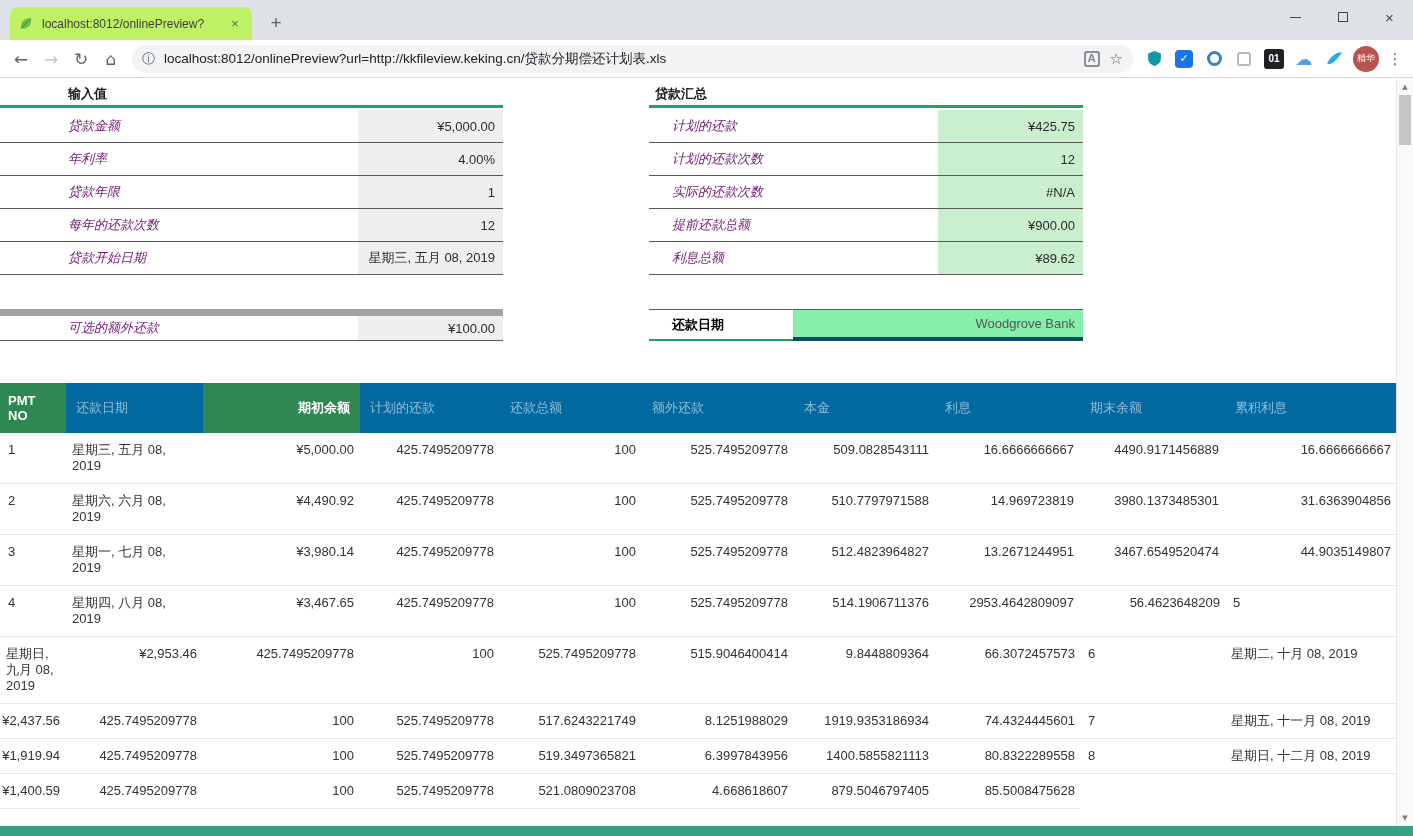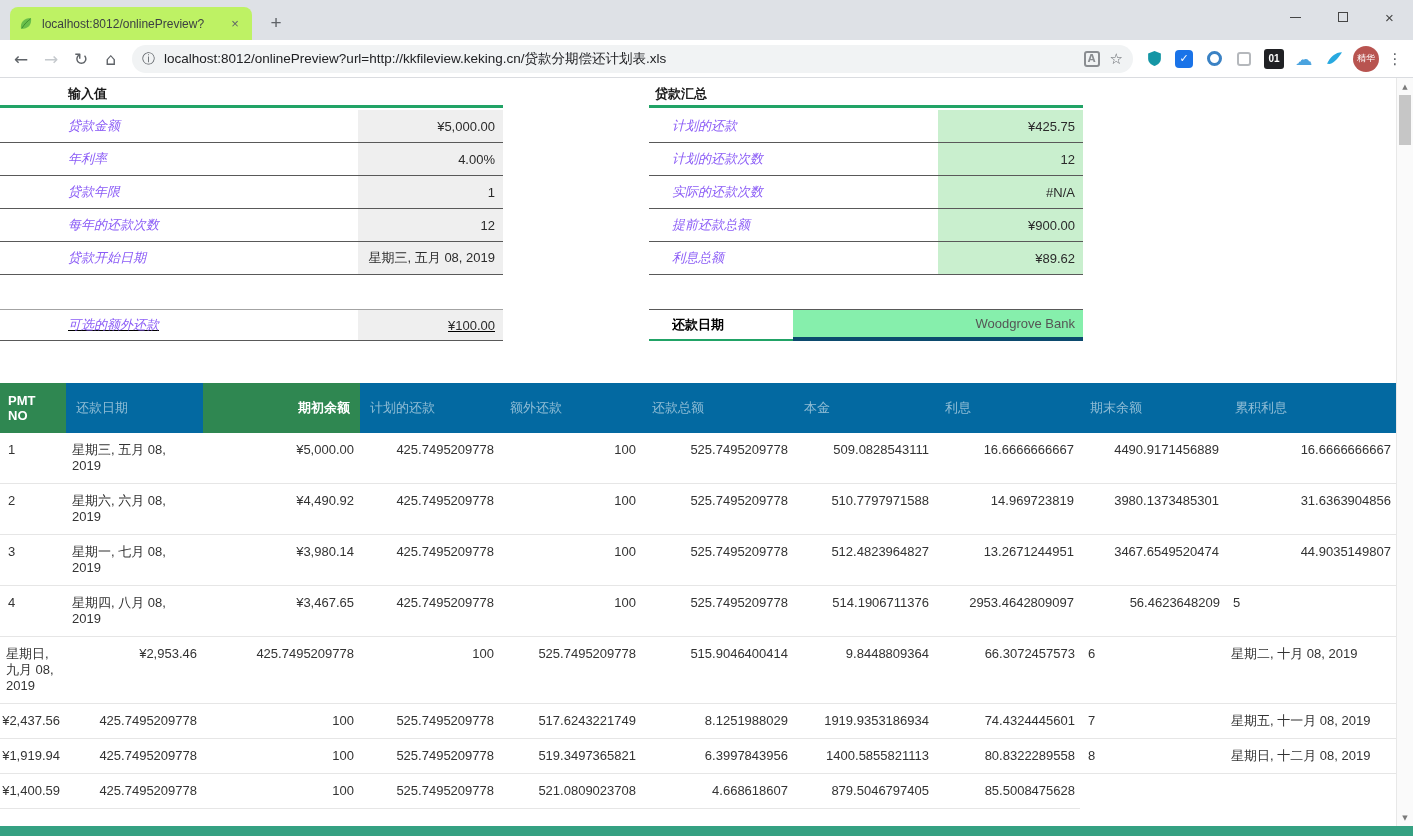--- a/index.html
+++ b/index.html
@@ -51,23 +51,23 @@
   .content { position:absolute; top:78px; left:0; right:0; bottom:10px; background:#fff; overflow:hidden; }
   .panel-title { position:absolute; top:7px; font-size:13px; font-weight:bold; color:#1a1a1a; }
   .pt-left { left:68px; } .pt-right { left:655px; }
   .underline { position:absolute; top:27px; height:3px; }
   .ul-left { left:0; width:503px; } .ul-right { left:649px; width:434px; }
 
   .ipanel { position:absolute; top:32px; left:0; width:503px; }
   .spanel { position:absolute; top:32px; left:649px; width:434px; }
   .irow { height:33px; border-bottom:1px solid #595959; display:flex; align-items:stretch; }
   .irow.blank { height:34px; border-bottom:none; }
-  .irow.extra { height:32px; border-top:1px solid #a3a3a3;text-decoration:underline; }
+  .irow.extra { height:32px; border-top:7px solid #a3a3a3; }
   .ilabel { flex:1; display:flex; align-items:center; padding-left:68px; font-style:italic;
-            font-size:13px; color:#8b5cf6; }
+            font-size:13px; color:#701a75; }
   .spanel .ilabel { padding-left:23px; }
   .ival { width:145px; display:flex; align-items:center; justify-content:flex-end; padding-right:8px;
           font-size:13px; color:#2b2b2b; }
   .gray { background:#efefef; }
   .greenbg { background:#c9efce; }
   .lrow { display:flex; height:32px; border-top:1px solid #595959; }
   .llabel { width:144px; display:flex; align-items:center; padding-left:23px; font-weight:bold;
             font-size:13px; border-bottom:2px solid #21a366; }
   .lval { flex:1; background:#86efac; border-bottom:4px solid #0c4a6e; display:flex; align-items:center;
           justify-content:flex-end; padding-right:8px; font-size:13px; color:#555; }
@@ -223,22 +223,22 @@
       <span class="llabel">还款日期</span>
       <span class="lval">Woodgrove Bank</span>
     </div>
   </div>
 
   <div class="sched" id="schedule-table">
       <div class="hc dark pmtno">PMT NO</div>
       <div class="hc">还款日期</div>
       <div class="hc dark right">期初余额</div>
       <div class="hc">计划的还款</div>
+      <div class="hc">还款总额</div>
       <div class="hc">额外还款</div>
-      <div class="hc">还款总额</div>
       <div class="hc">本金</div>
       <div class="hc">利息</div>
       <div class="hc">期末余额</div>
       <div class="hc">累积利息</div>
       <div class="bc pmt">1</div>
       <div class="bc date">星期三, 五月 08, 2019</div>
       <div class="bc num">¥5,000.00</div>
       <div class="bc num">425.7495209778</div>
       <div class="bc num">100</div>
       <div class="bc num">525.7495209778</div>

